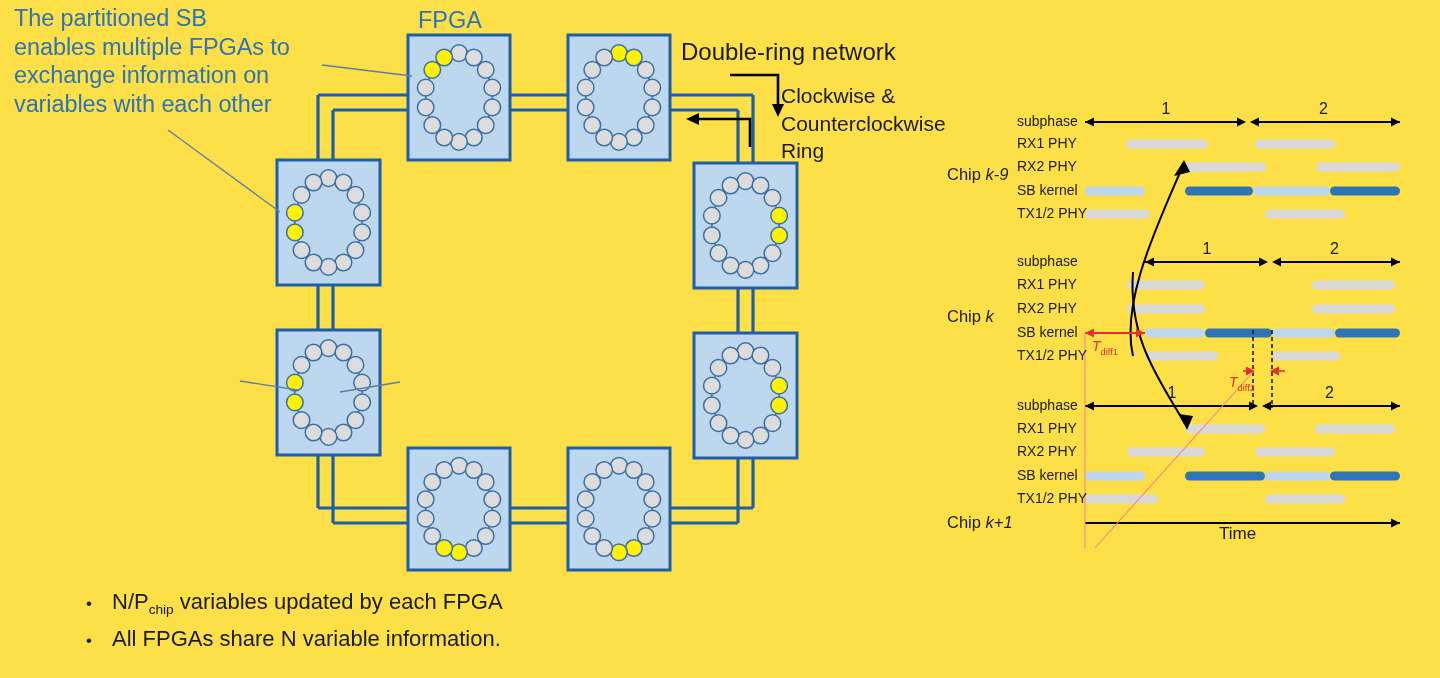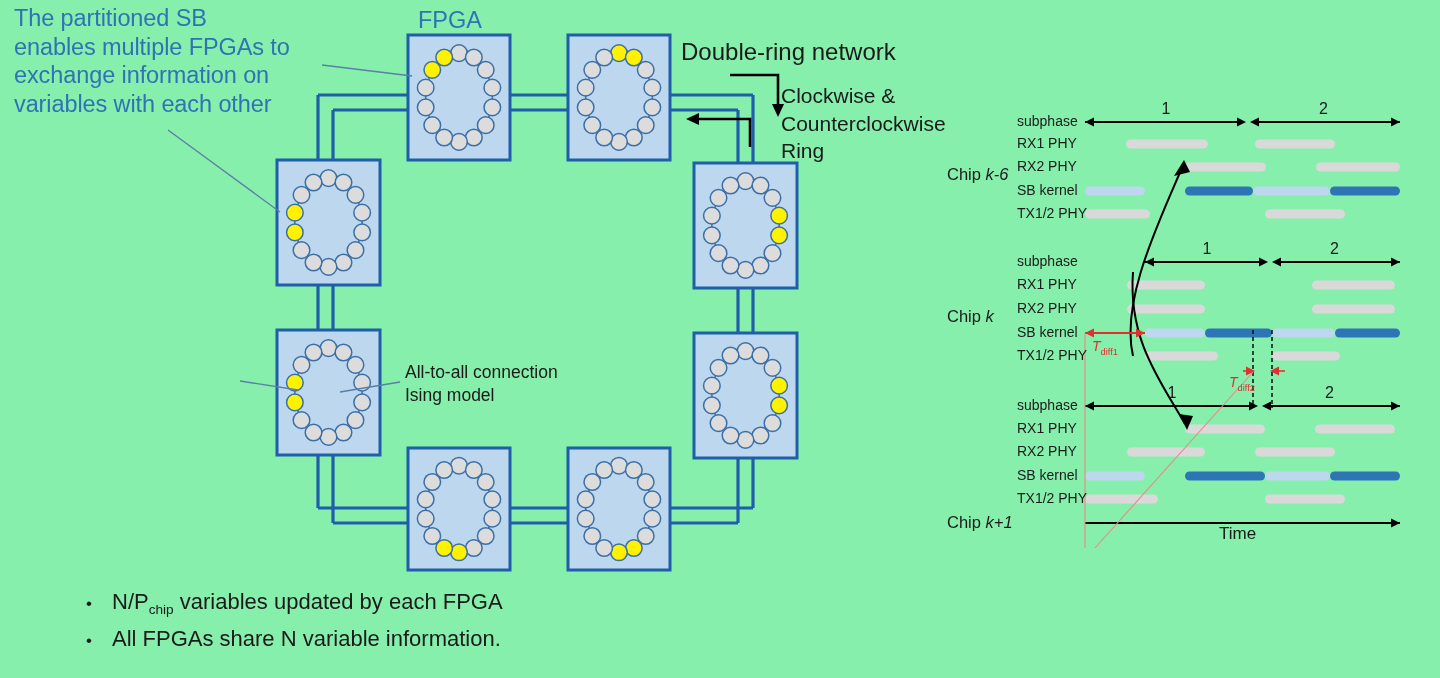--- a/index.html
+++ b/index.html
@@ -8,21 +8,21 @@
     background: #ffffff;
   }
   body {
     font-family: "Liberation Sans", sans-serif;
   }
   #root {
     position: relative;
     width: 1440px;
     height: 678px;
     overflow: hidden;
-    background: #86efac;
+    background: #fde047;
   }
   .abs { position: absolute; }
 
   
   .callout {
     color: #2E74B5;
     font-size: 23.5px;
     line-height: 1.22;
     letter-spacing: -0.1px;
     white-space: pre-line;
@@ -446,22 +446,20 @@
 
 
   <div class="abs" id="label-fpga">FPGA</div>
 
   <div class="abs" id="label-doublering">Double-ring network</div>
 
   <div class="abs" id="label-clockwise">Clockwise &amp;
 Counterclockwise
 Ring</div>
 
-  <div class="abs" id="label-alltoall">All-to-all connection
-Ising model</div>
 
   <div class="abs" id="bullets">
       <div class="bullet-row">
         <span class="bullet-dot">•</span>
         <span class="bullet-text"><span>N/P</span><sub>chip</sub><span> variables updated by each FPGA</span></span>
       </div>
       <div class="bullet-row">
         <span class="bullet-dot">•</span>
         <span class="bullet-text"><span>All FPGAs share N variable information.</span></span>
       </div>
@@ -540,21 +538,21 @@
   </svg>
 
   <div id="timing-text-layer" class="abs" style="left:940px; top:95px; width:500px; height:460px;">
       <div class="abs tm-num" style="left: 221.5px; top: 5px;">1</div>
       <div class="abs tm-num" style="left: 379px; top: 5px;">2</div>
       <div class="abs tm-rowlabel" style="left: 77px; top: 18px;">subphase</div>
       <div class="abs tm-rowlabel" style="left: 77px; top: 40px;">RX1 PHY</div>
       <div class="abs tm-rowlabel" style="left: 77px; top: 63px;">RX2 PHY</div>
       <div class="abs tm-rowlabel" style="left: 77px; top: 87px;">SB kernel</div>
       <div class="abs tm-rowlabel" style="left: 77px; top: 110px;">TX1/2 PHY</div>
-      <div class="abs tm-chiplabel" style="left: 7px; top: 70px;">Chip <i>k-6</i></div>
+      <div class="abs tm-chiplabel" style="left: 7px; top: 70px;">Chip <i>k-9</i></div>
       <div class="abs tm-num" style="left: 262.5px; top: 145px;">1</div>
       <div class="abs tm-num" style="left: 390px; top: 145px;">2</div>
       <div class="abs tm-rowlabel" style="left: 77px; top: 158px;">subphase</div>
       <div class="abs tm-rowlabel" style="left: 77px; top: 181px;">RX1 PHY</div>
       <div class="abs tm-rowlabel" style="left: 77px; top: 205px;">RX2 PHY</div>
       <div class="abs tm-rowlabel" style="left: 77px; top: 229px;">SB kernel</div>
       <div class="abs tm-rowlabel" style="left: 77px; top: 252px;">TX1/2 PHY</div>
       <div class="abs tm-chiplabel" style="left: 7px; top: 212px;">Chip <i>k</i></div>
       <div class="abs tm-num" style="left: 227.5px; top: 289px;">1</div>
       <div class="abs tm-num" style="left: 385px; top: 289px;">2</div>

